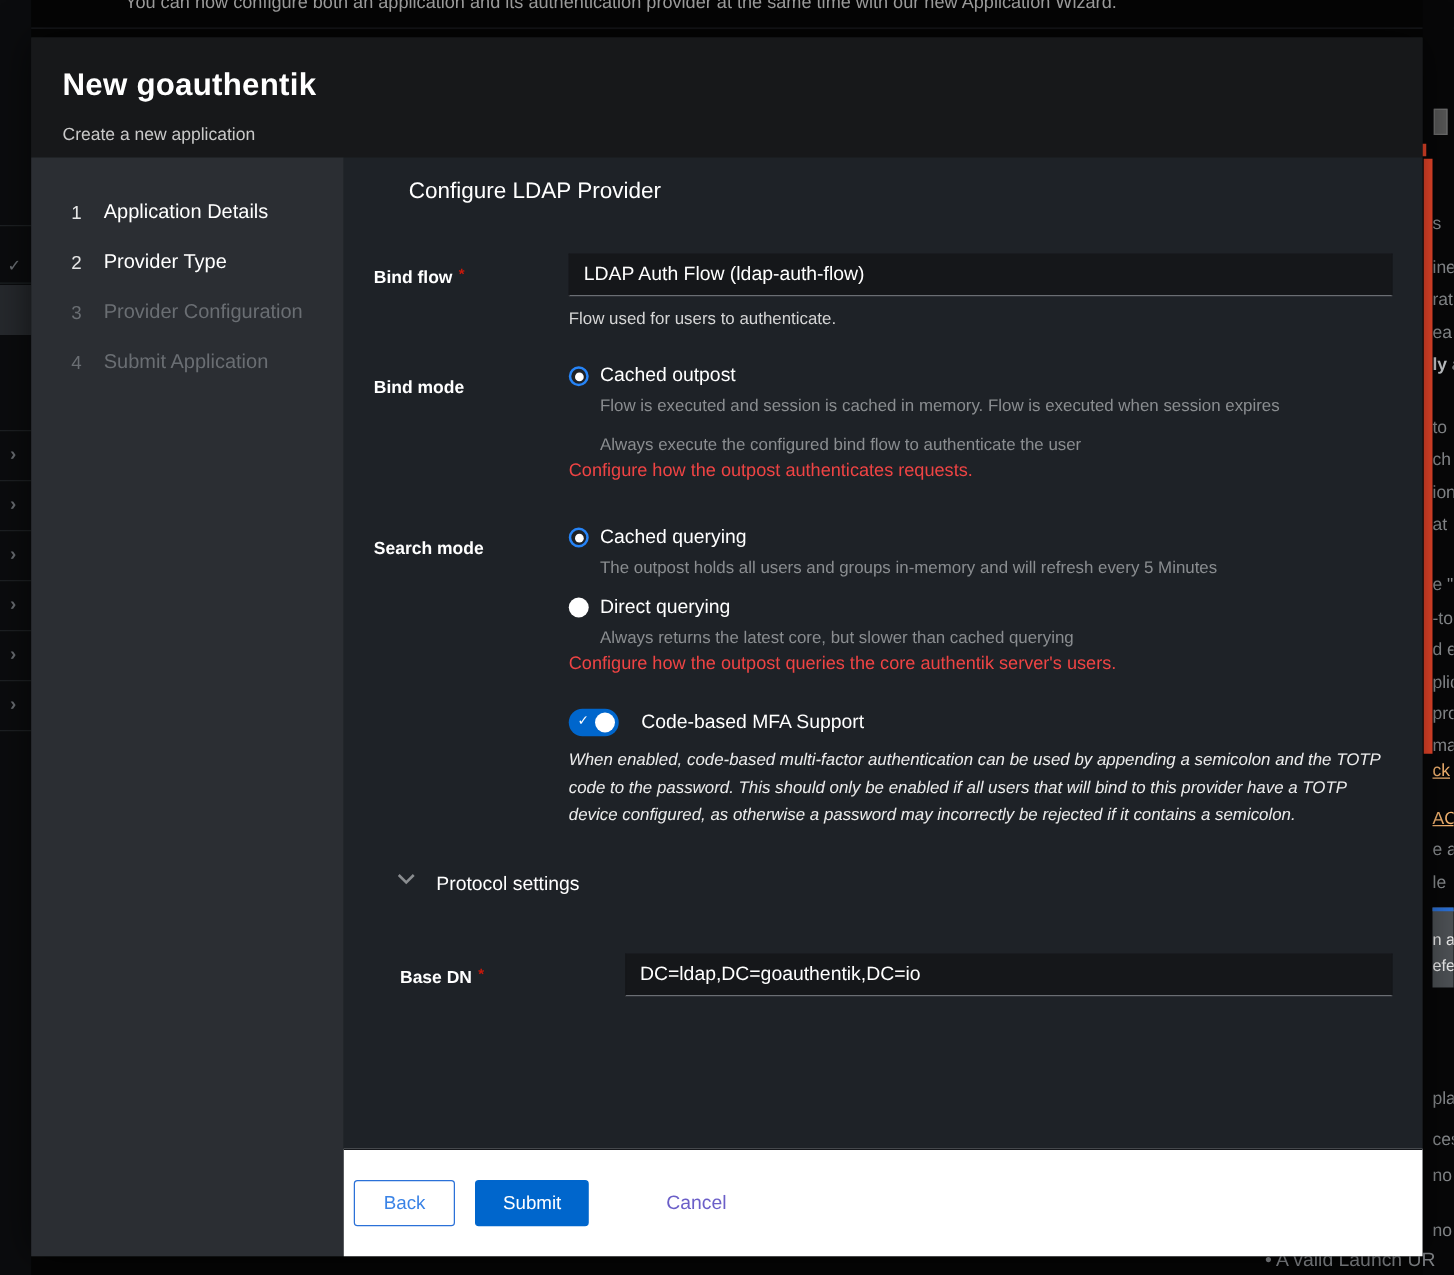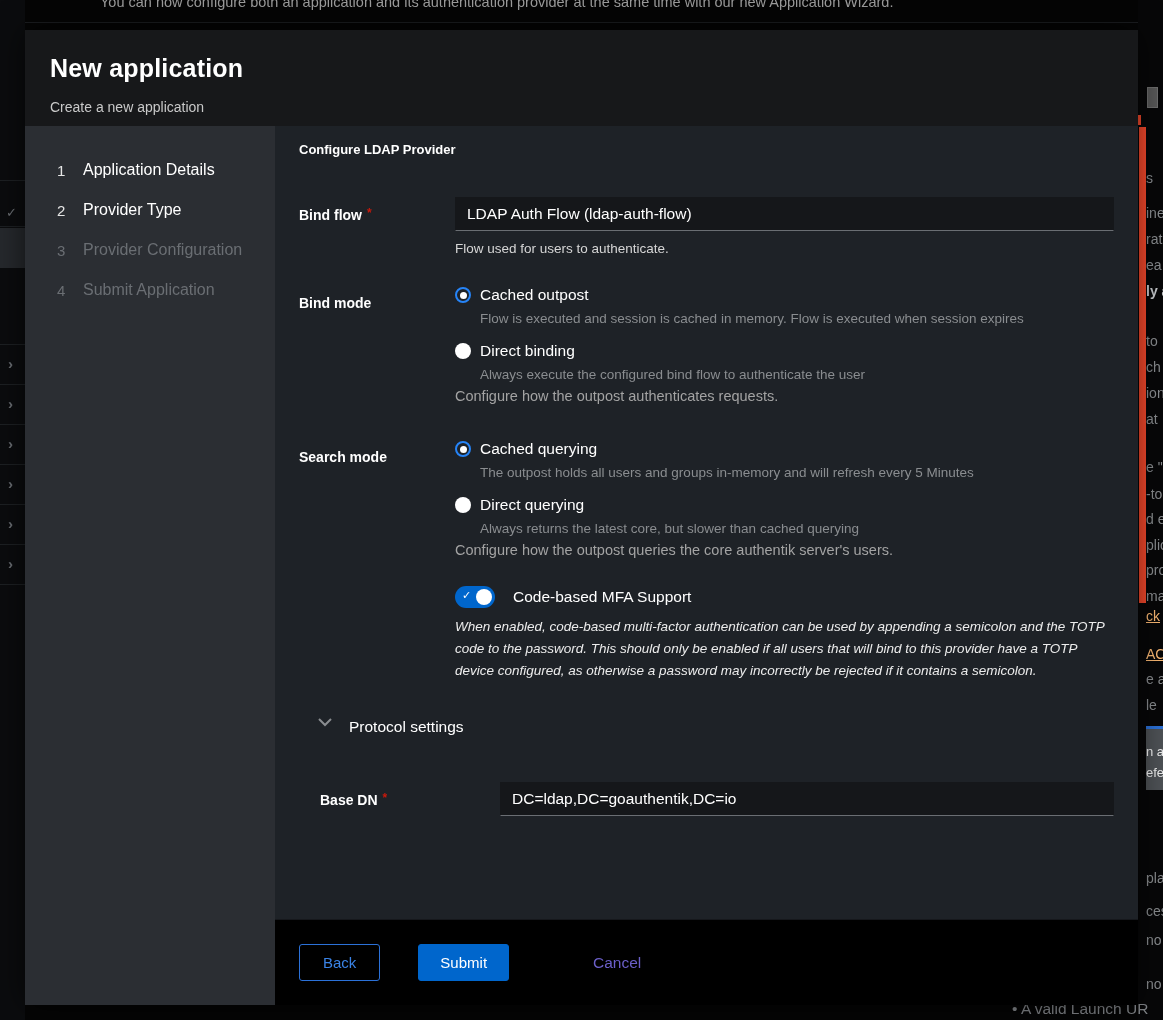--- a/index.html
+++ b/index.html
@@ -62,21 +62,21 @@
   .modal-body { flex:1; display:flex; min-height:0; }
 
   .wizard-nav { width:250px; background:#2b2e33; padding:24px 0 0 32px; flex-shrink:0; }
   .wizard-step { display:flex; align-items:center; height:40px; font-size:16px; cursor:pointer; }
   .wizard-step .step-num { width:26px; color:#e6e6e6; font-size:15px; }
   .wizard-step.disabled, .wizard-step.disabled .step-num { color:#6a6e73; }
 
   .wizard-content { flex:1; background:#1e2227; display:flex; flex-direction:column; min-width:0; }
   .form-scroll { flex:1; padding:16px 24px 0 24px; overflow:hidden; }
 
-  .form-heading { font-size:13px; font-weight:bold; margin-bottom:40px; }
+  .form-heading { font-size:18px; font-weight:normal; margin-bottom:40px;margin-left:28px; }
 
   .form-row { display:grid; grid-template-columns:156px 1fr; margin-bottom:30px; }
   .f-label { font-size:14px; font-weight:bold; padding-top:9px; color:#fff; }
   .req { color:#c9190b; font-size:12px; margin-left:5px; vertical-align:3px; }
 
   .text-input {
     width:100%; height:34px; background:#15171a;
     border:1px solid #15171a; border-bottom:1px solid #6a6e73;
     color:#fff; font-size:15.5px; padding:0 11px;
     font-family:"Liberation Sans",sans-serif;
@@ -85,42 +85,42 @@
 
   .radio-opt { display:flex; align-items:center; }
   .radio-dot { width:16px; height:16px; border-radius:50%; background:#fff; margin-right:9px; flex-shrink:0; position:relative; cursor:pointer; }
   .radio-dot.checked { background:transparent; border:2px solid #2684f7; }
   .radio-dot.checked::after {
     content:""; position:absolute; left:50%; top:50%; width:7px; height:7px;
     margin:-3.5px 0 0 -3.5px; border-radius:50%; background:#fff;
   }
   .radio-label { font-size:15.5px; cursor:pointer; }
   .radio-desc { font-size:13.5px; color:#8a8d90; margin:7px 0 16px 25px; }
-  .group-help { font-size:14.5px; color:#a3a3a3; }
+  .group-help { font-size:14.5px; color:#ef4444; }
 
   .toggle-row { display:flex; align-items:center; }
   .toggle {
     width:40px; height:22px; border-radius:11px; background:#0066cc;
     position:relative; margin-right:18px; cursor:pointer; flex-shrink:0;
   }
   .toggle .tick { position:absolute; left:7px; top:3px; font-size:11px; color:#fff; }
   .toggle .knob { position:absolute; right:3px; top:3px; width:16px; height:16px; border-radius:50%; background:#fff; }
   .toggle-label { font-size:15.5px; cursor:pointer; }
   .mfa-desc { font-size:13.5px; color:#ececec; line-height:1.62; margin-top:8px; max-width:700px;font-style:italic; }
 
   .section-head { display:flex; align-items:flex-start; margin:36px 0 0 19px; cursor:pointer; }
   .section-head svg { margin-right:17px; }
   .section-title { font-size:15.5px; }
 
   .nested { padding-left:21px; margin-top:46px; }
   .nested .form-row { grid-template-columns:180px 1fr; margin-bottom:0; }
 
   .wizard-footer {
-    height:86px; background:#000000; border-top:1px solid #16181c;
-    display:flex; align-items:center; padding-left:24px; flex-shrink:0;gap:22px;
+    height:86px; background:#ffffff; border-top:1px solid #16181c;
+    display:flex; align-items:center; padding-left:8px; flex-shrink:0;
   }
   .btn { font-family:"Liberation Sans",sans-serif; font-size:15px; border-radius:3px; cursor:pointer; }
   .btn-back { background:transparent; border:1px solid #2b71d8; color:#3a83e6; padding:9px 23px; }
   .btn-submit { background:#0066cc; border:1px solid #0066cc; color:#fff; padding:9px 21px; margin-left:16px; }
   .btn-cancel { background:none; border:none; color:#6b5fc8; margin-left:62px; font-size:15.5px; }
 </style>
 </head>
 <body>
 
 <div class="banner-red-square"></div>
@@ -179,21 +179,21 @@
 </div>
 
 <div class="scroll-thumb"></div>
 <div class="orange-dot"></div>
 <div class="orange-bar"></div>
 <div class="bottom-bullet">•   A valid Launch UR</div>
 
 <div class="modal">
 
   <div class="modal-header">
-    <div class="modal-title">New application</div>
+    <div class="modal-title">New goauthentik</div>
     <div class="modal-subtitle">Create a new application</div>
   </div>
 
   <div class="modal-body">
     <div class="wizard-nav">
       <div class="wizard-step">
         <span class="step-num">1</span>
         <span>Application Details</span>
       </div>
       <div class="wizard-step">
@@ -227,24 +227,20 @@
         </div>
 
         <div class="form-row" style="margin-bottom:36px">
           <div class="f-label">Bind mode</div>
           <div>
             <div class="radio-opt">
               <span class="radio-dot checked"></span>
               <span class="radio-label">Cached outpost</span>
             </div>
             <div class="radio-desc">Flow is executed and session is cached in memory. Flow is executed when session expires</div>
-            <div class="radio-opt">
-              <span class="radio-dot"></span>
-              <span class="radio-label">Direct binding</span>
-            </div>
             <div class="radio-desc" style="margin-bottom:6px">Always execute the configured bind flow to authenticate the user</div>
             <div class="group-help">Configure how the outpost authenticates requests.</div>
           </div>
         </div>
 
         <div class="form-row" style="margin-bottom:28px">
           <div class="f-label">Search mode</div>
           <div>
             <div class="radio-opt">
               <span class="radio-dot checked"></span>

